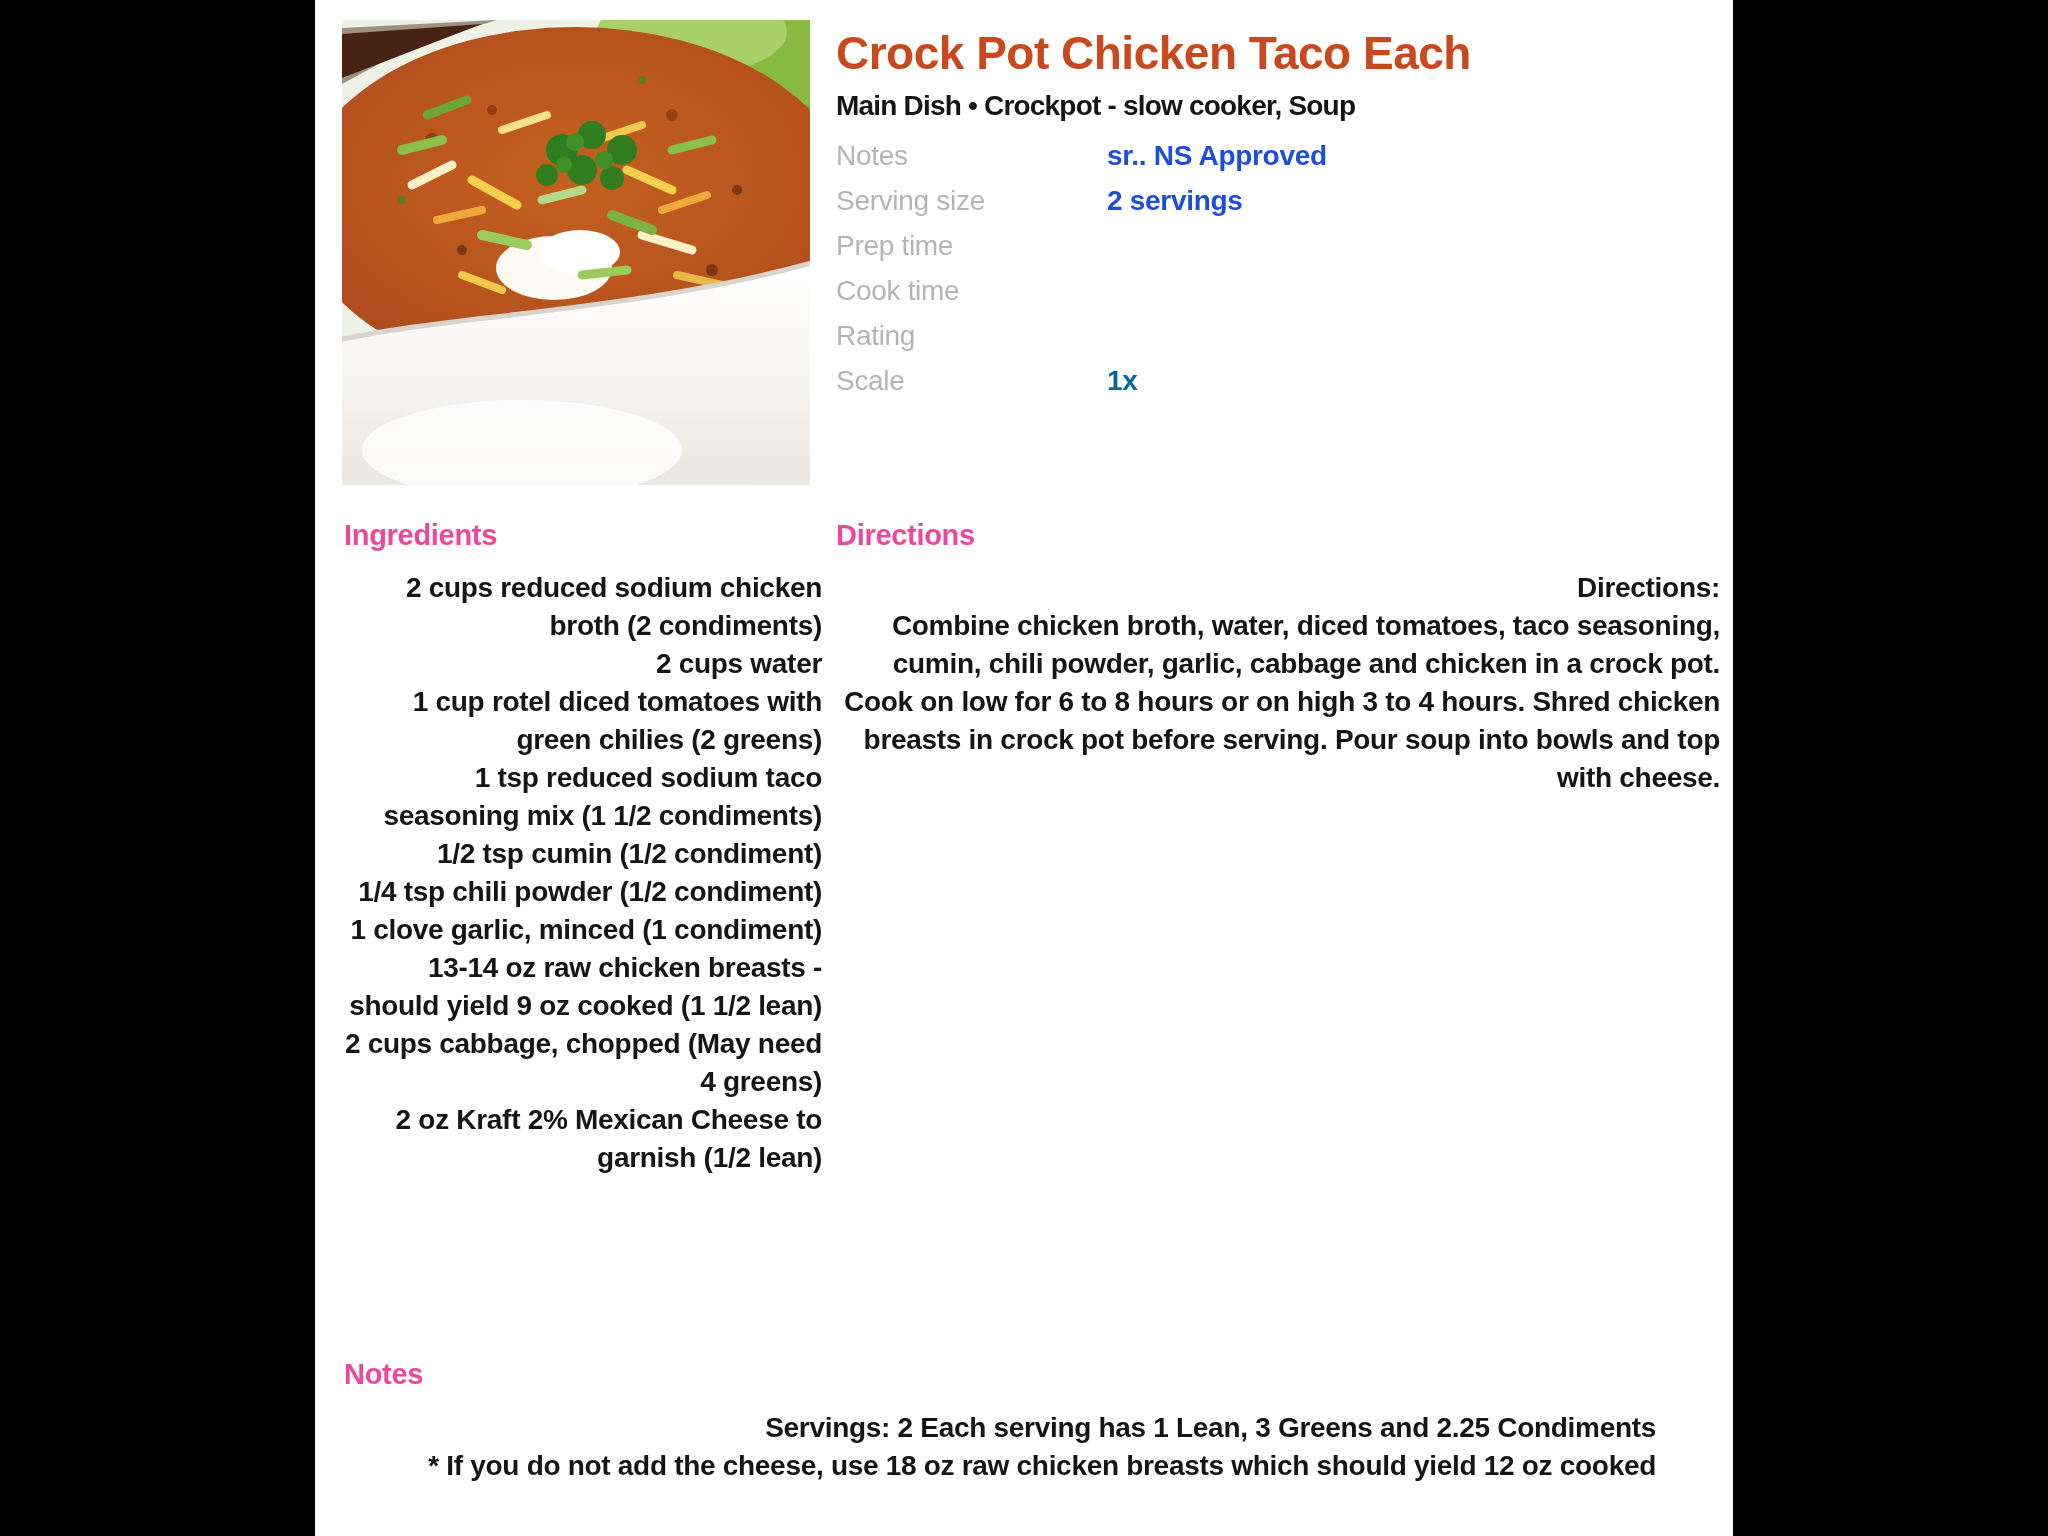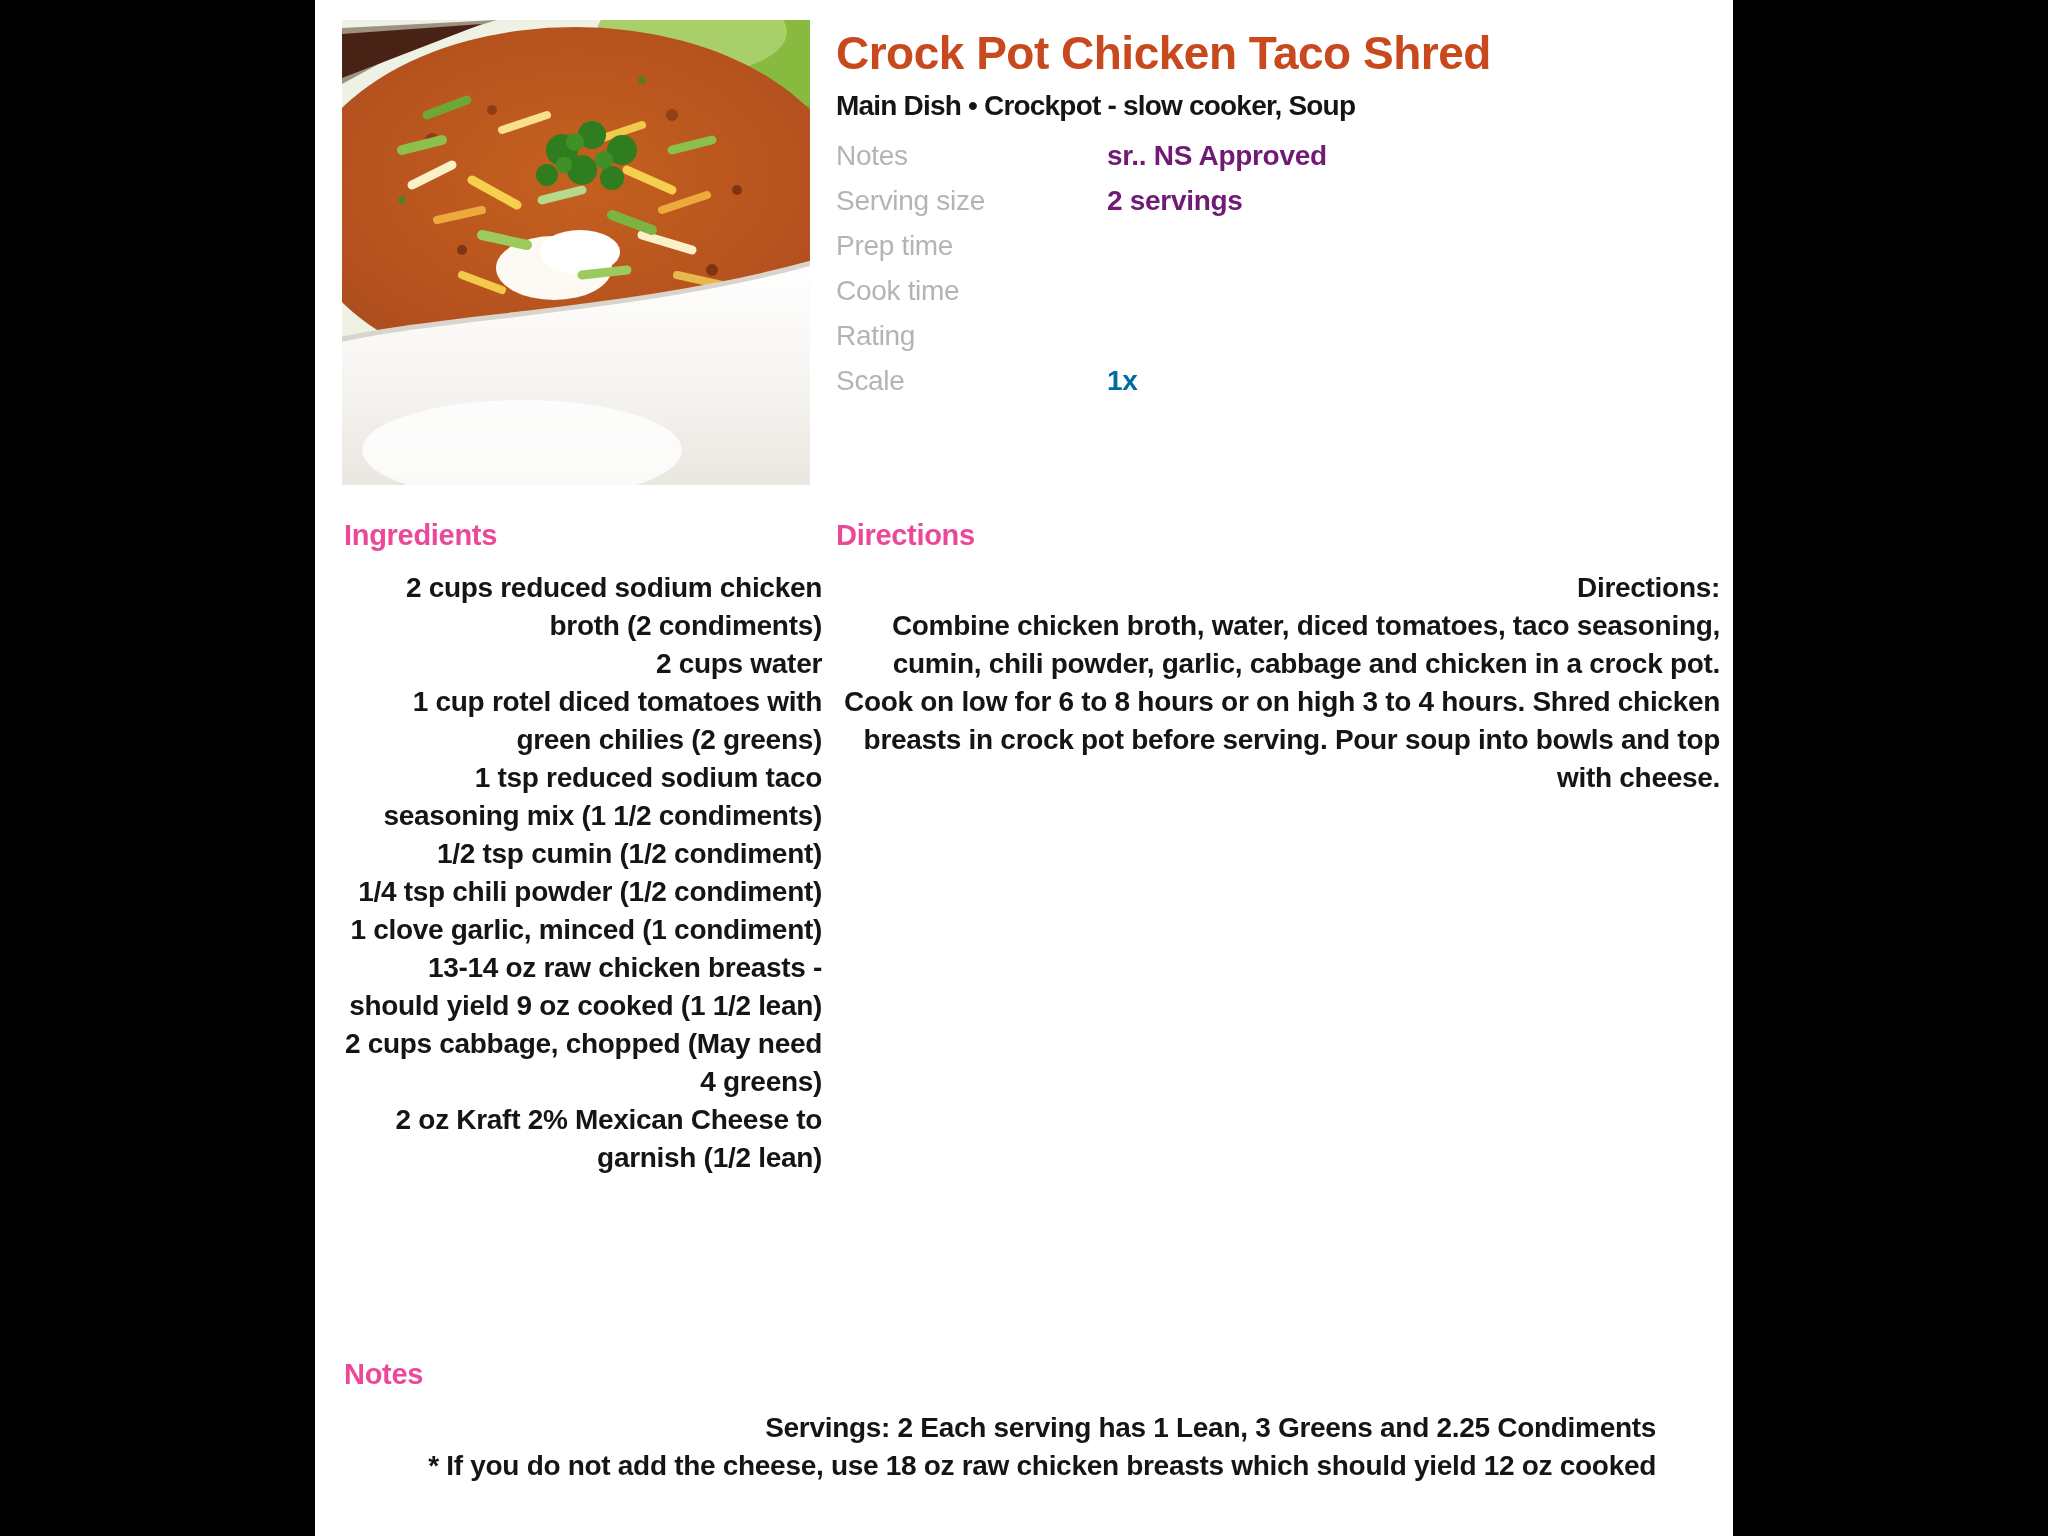--- a/index.html
+++ b/index.html
@@ -35,21 +35,21 @@
   .meta{
     position:absolute;left:521px;top:133px;width:880px;
   }
   .meta-row{display:flex;height:45px;align-items:center;}
   .meta-label{
     width:271px;flex:0 0 271px;
     font-size:28px;font-weight:400;color:#b4b4b4;
     letter-spacing:-0.3px;
   }
   .meta-value{
-    font-size:28px;font-weight:700;color:#701a75;
+    font-size:28px;font-weight:700;color:#1d4ed8;
     letter-spacing:-0.3px;
   }
   .meta-value.link{color:#0369a1;cursor:pointer;}
   .section-heading{
     position:absolute;
     font-size:29px;font-weight:700;color:#ec4899;
     letter-spacing:-0.3px;
   }
   #ingredients-heading{left:29px;top:519px;}
   #directions-heading{left:521px;top:519px;}
@@ -153,21 +153,21 @@
         <circle cx="262" cy="140" r="9"></circle>
         <circle cx="222" cy="145" r="8"></circle>
       </g>
 
       <path d="M-12,322 C 90,296 300,292 480,240 L480,472 L-12,472 Z" fill="url(#bowlg)"></path>
       <path d="M-12,322 C 90,296 300,292 480,240" fill="none" stroke="#d9d4cc" stroke-width="5"></path>
       <ellipse cx="180" cy="430" rx="160" ry="50" fill="#ffffff" opacity="0.8"></ellipse>
     </svg>
   </div>
 
-  <div class="title">Crock Pot Chicken Taco Shred</div>
+  <div class="title">Crock Pot Chicken Taco Each</div>
   <div class="subtitle">Main Dish • Crockpot - slow cooker, Soup</div>
 
   <div class="meta">
     <div class="meta-row">
       <span class="meta-label">Notes</span>
       <span class="meta-value">sr.. NS Approved</span>
     </div>
     <div class="meta-row">
       <span class="meta-label">Serving size</span>
       <span class="meta-value">2 servings</span>

